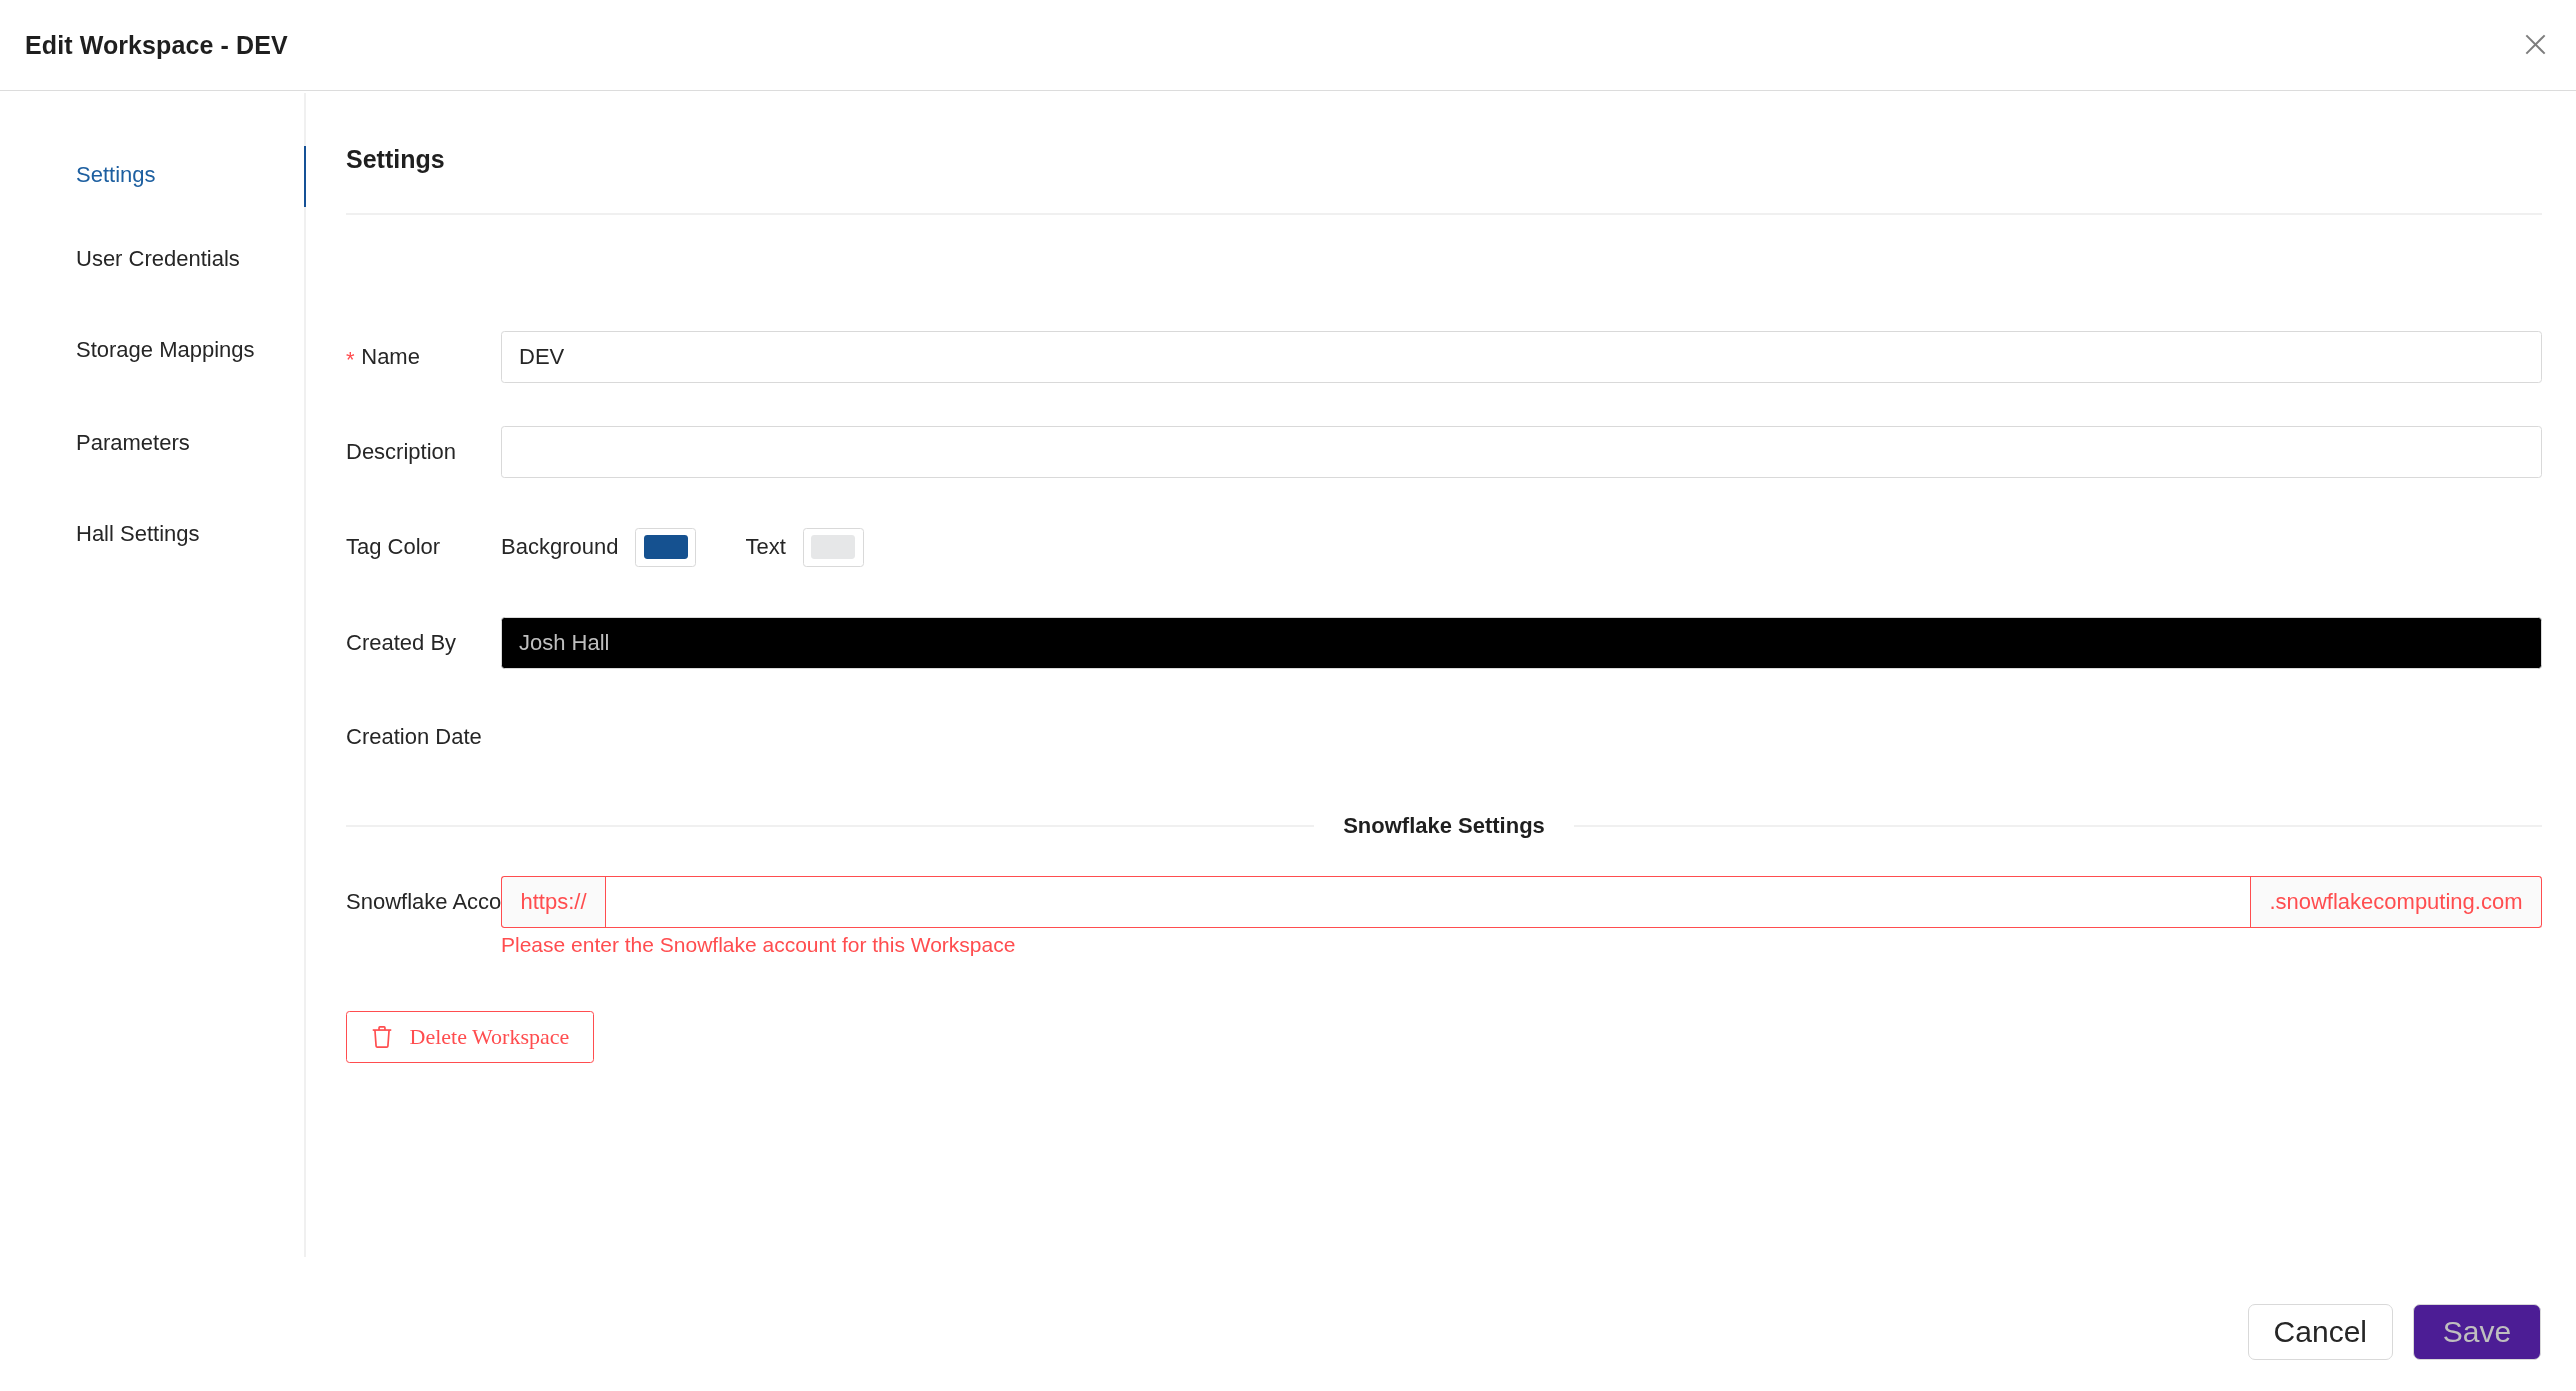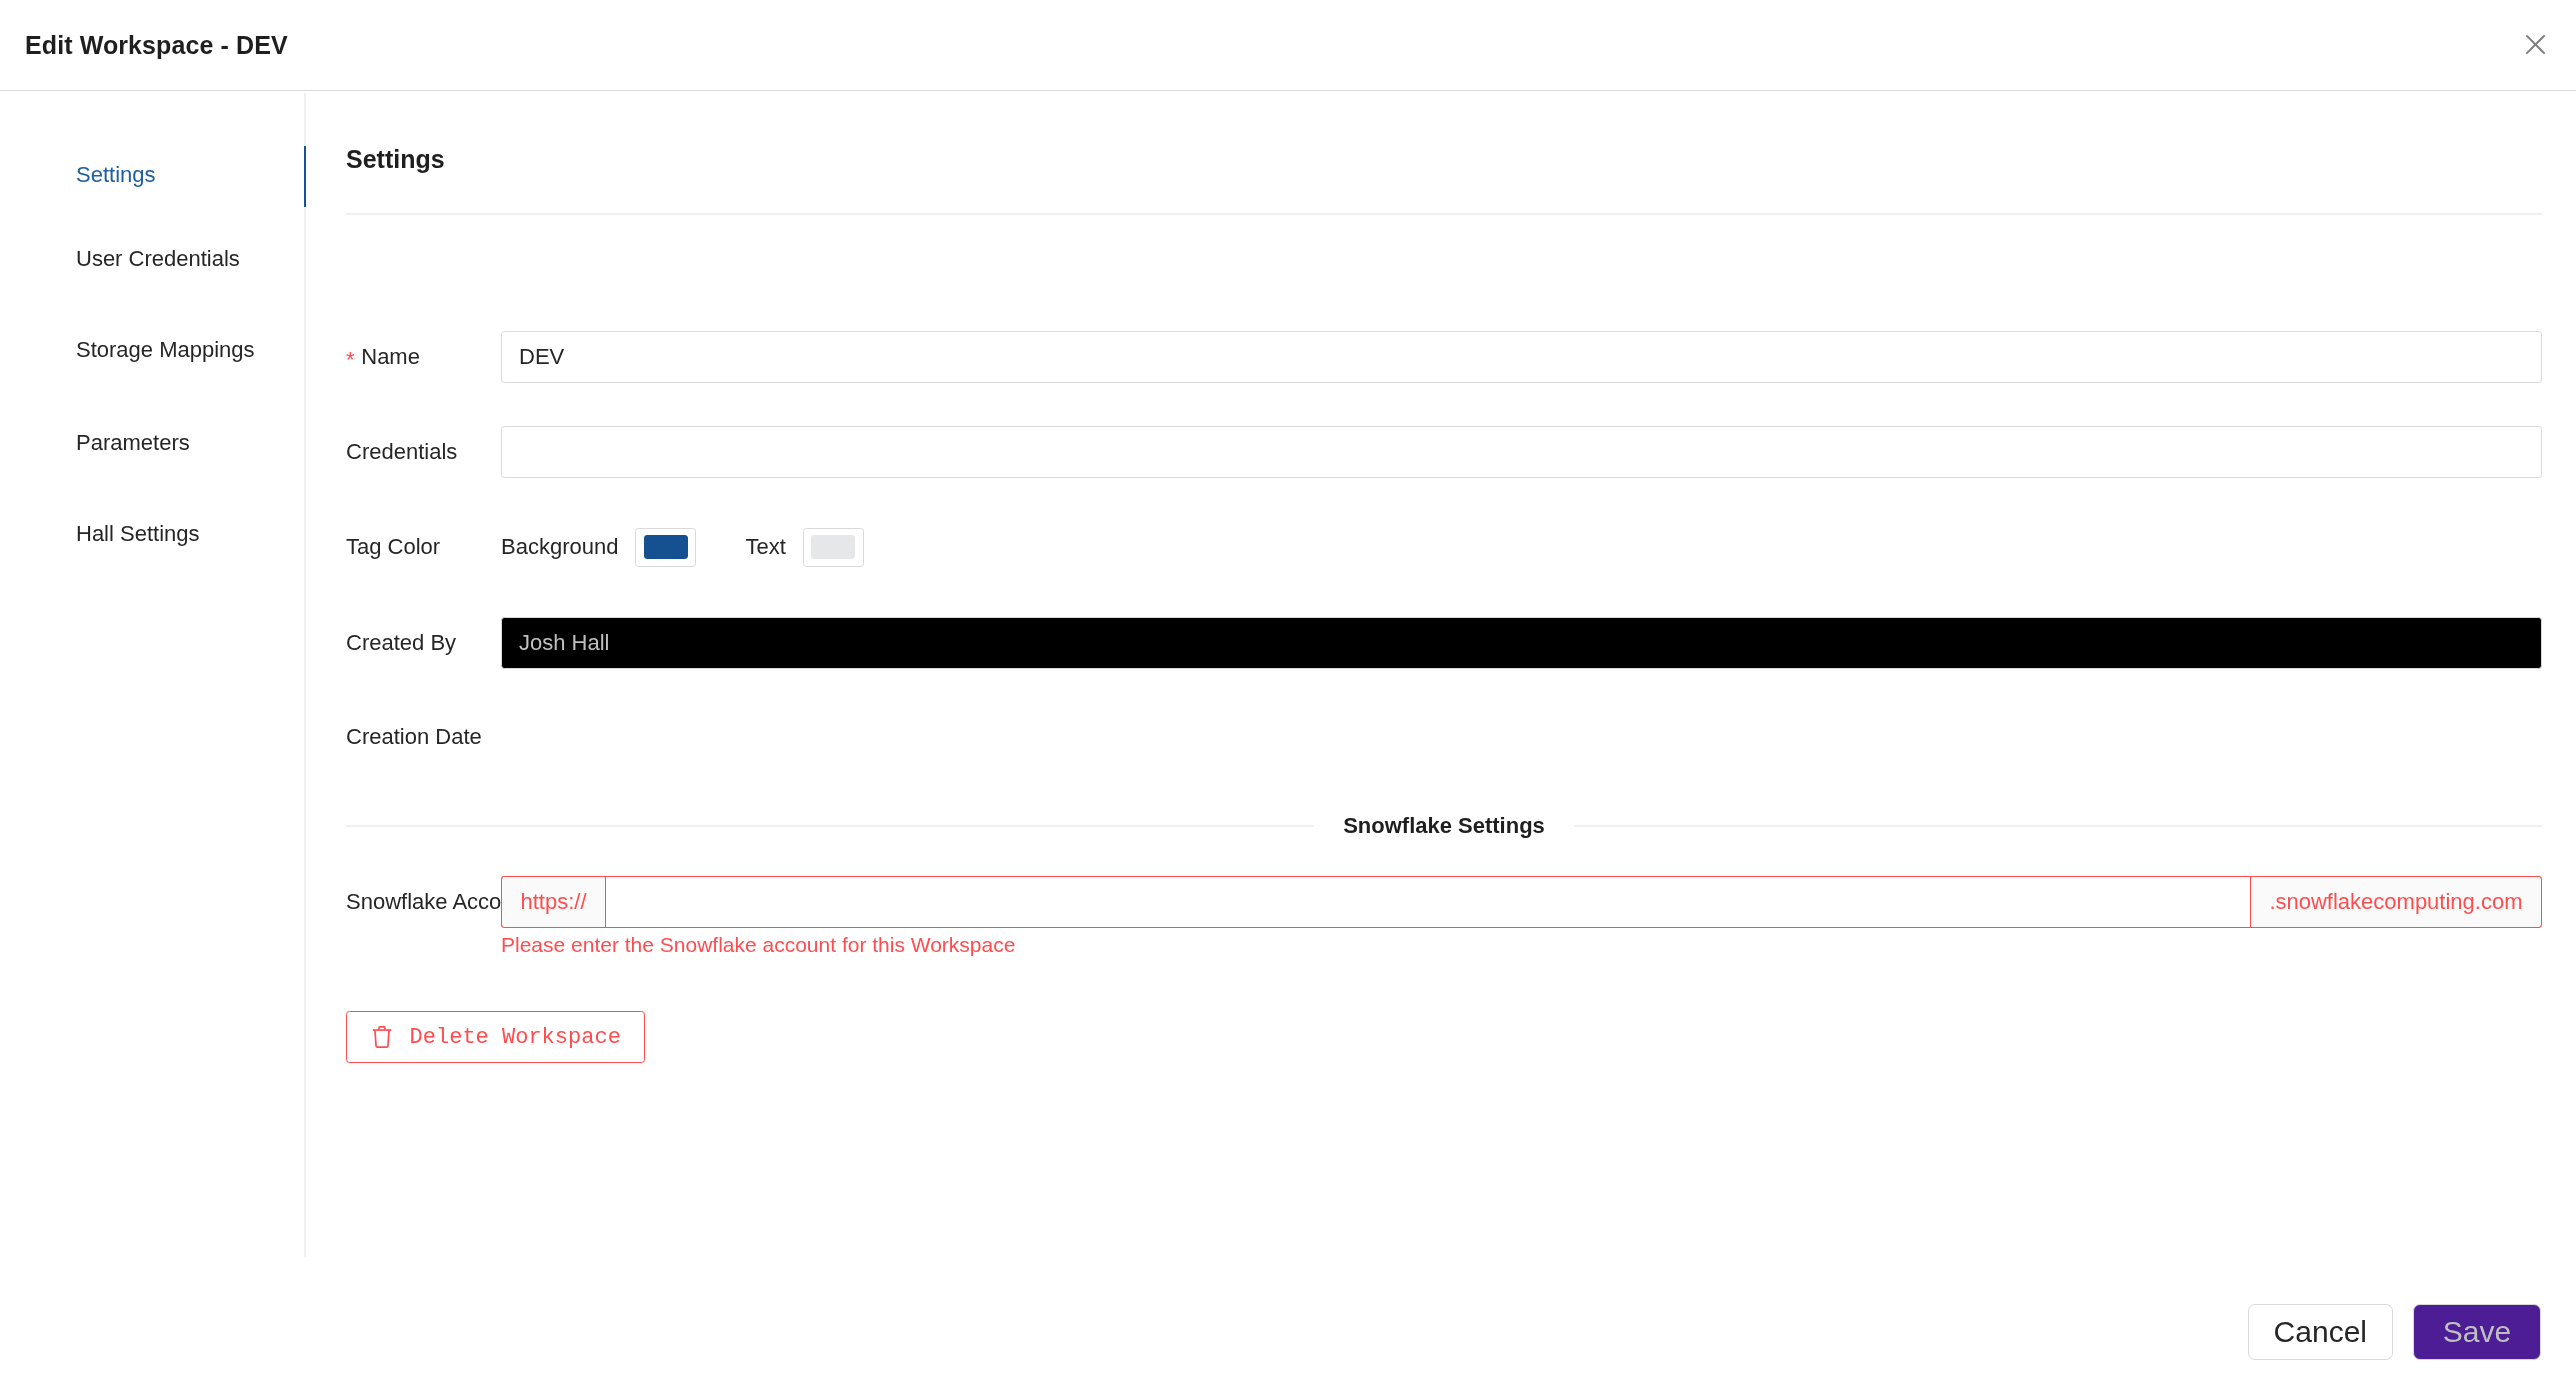--- a/index.html
+++ b/index.html
@@ -300,21 +300,21 @@
     top: 918px;
     height: 52px;
     display: flex;
     align-items: center;
     gap: 17px;
     padding: 0 23.6px;
     border: 1.7px solid #ff4d4f;
     border-radius: 3.4px;
     background: #fff;
     color: #ff4d4f;
-    font-family: Liberation Mono, monospace;
+    font-family: Liberation Serif, serif;
     font-size: 22px;
     cursor: pointer;
   }
   .delete-btn svg { display: block; }
 
   
   .modal-footer {
     position: absolute;
     left: 0;
     bottom: 0;
@@ -395,21 +395,21 @@
         <span class="req-star">*</span>
         <span>Name</span>
       </div>
       <div class="field-wrap">
         <input class="text-input" type="text" value="DEV" style="">
       </div>
     </div>
 
     <div class="form-row row-desc">
       <div class="row-label">
-        <span>Credentials</span>
+        <span>Description</span>
       </div>
       <div class="field-wrap">
         <input class="text-input" type="text" value="" style="">
       </div>
     </div>
 
     <div class="form-row row-tag">
       <div class="row-label">
         <span>Tag Color</span>
       </div>

